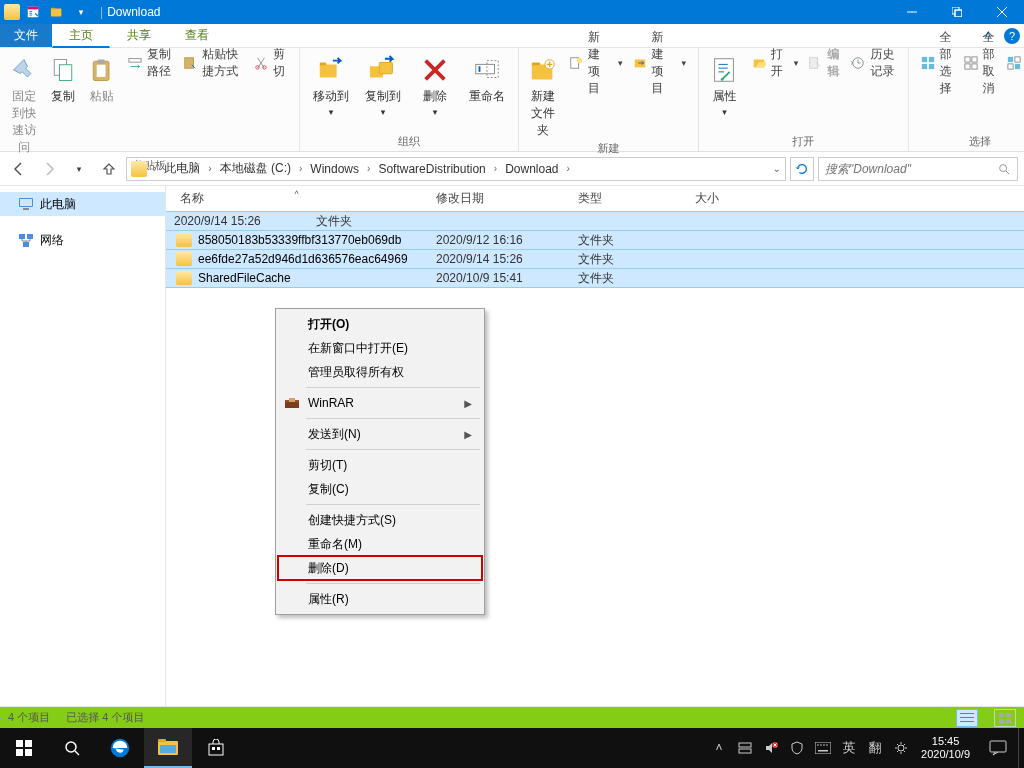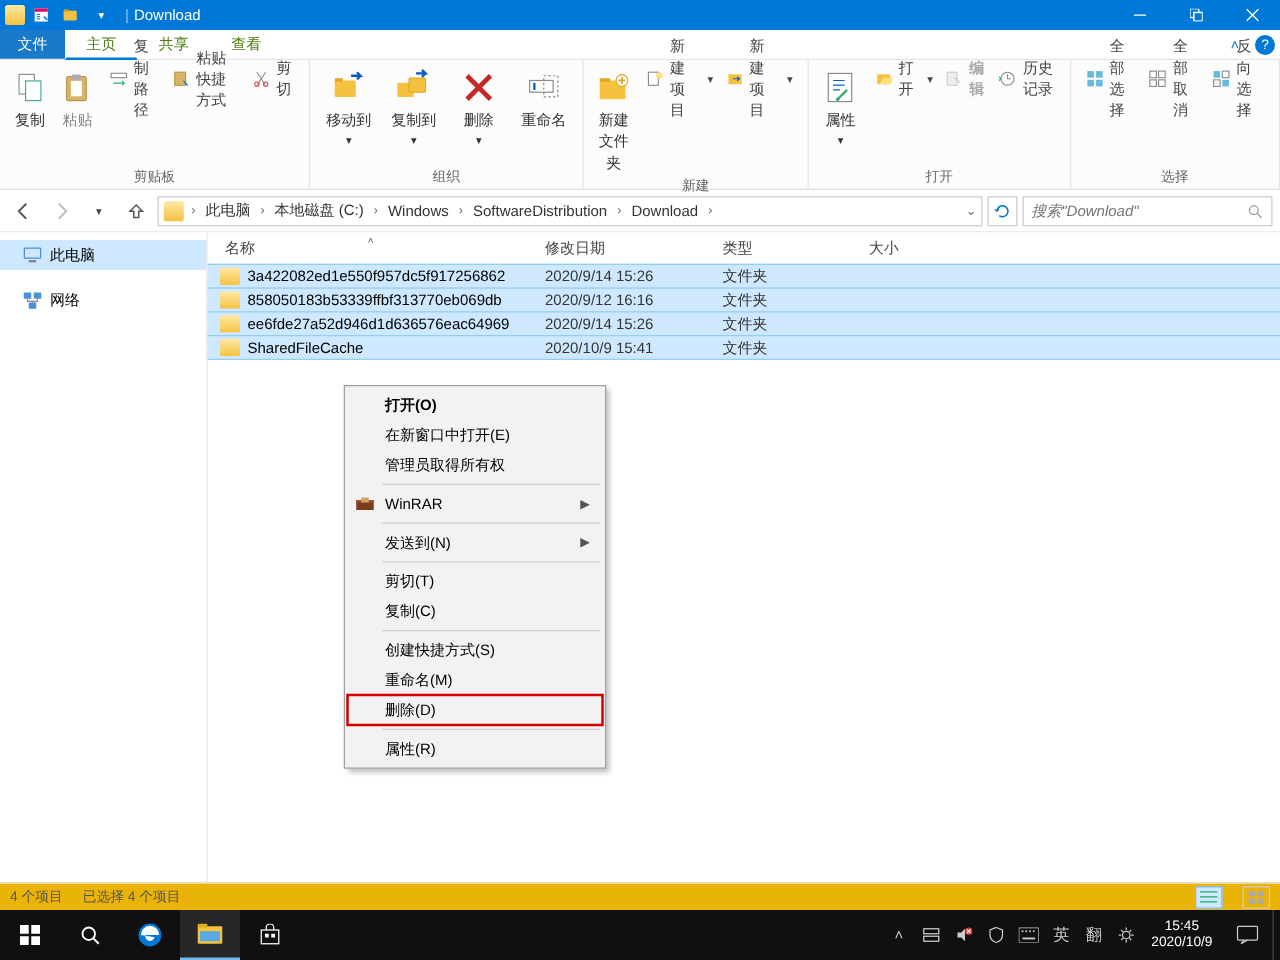--- a/index.html
+++ b/index.html
@@ -69,21 +69,21 @@
 .row .cell.type { width: 117px; color: #333; }
 .row .folder-icon { width: 16px; height: 14px; background: linear-gradient(#ffe9a6,#f5c240); border-radius: 2px; flex-shrink: 0; }
 
 .context-menu { position: absolute; left: 275px; top: 308px; width: 210px; background: #f2f2f2; border: 1px solid #a0a0a0; box-shadow: 3px 3px 4px rgba(0,0,0,0.25); font-size: 12px; padding: 3px 2px; }
 .context-menu .mi { height: 24px; display: flex; align-items: center; padding-left: 30px; position: relative; cursor: default; }
 .context-menu .mi .arrow { position: absolute; right: 10px; color: #555; font-size: 10px; }
 .context-menu .mi .mico { position: absolute; left: 6px; width: 16px; height: 16px; display: flex; align-items: center; justify-content: center; }
 .context-menu .sep { height: 1px; background: #d0d0d0; margin: 3px 2px 3px 28px; }
 .context-menu .mi.highlight { outline: 2px solid #d40000; outline-offset: -1px; }
 
-.statusbar { position: absolute; bottom: 40px; left: 0; right: 0; height: 22px; border-top: 1px solid #e5e5e5; background: #eab308; display: flex; align-items: center; font-size: 11px; color: #555; padding: 0 8px; gap: 16px; }
+.statusbar { position: absolute; bottom: 40px; left: 0; right: 0; height: 22px; border-top: 1px solid #e5e5e5; background: #84cc16; display: flex; align-items: center; font-size: 11px; color: #555; padding: 0 8px; gap: 16px; }
 .statusbar .spacer { flex: 1; }
 .statusbar .view-btn { width: 22px; height: 18px; border: 1px solid #ccc; display: flex; align-items: center; justify-content: center; }
 .statusbar .view-btn.active { background: #cde8ff; border-color: #7cb8e8; }
 
 .taskbar { position: absolute; bottom: 0; left: 0; right: 0; height: 40px; background: #101010; display: flex; align-items: center; color: #fff; font-size: 11px; }
 .taskbar .tbtn { width: 48px; height: 40px; display: flex; align-items: center; justify-content: center; cursor: default; }
 .taskbar .tbtn.active { background: #272727; border-bottom: 2px solid #76b9ed; }
 .taskbar .spacer { flex: 1; }
 .taskbar .tray { display: flex; align-items: center; gap: 10px; padding-right: 4px; }
 .taskbar .tray .ticon { width: 16px; height: 16px; display: flex; align-items: center; justify-content: center; color: #ccc; font-size: 12px; }
@@ -149,20 +149,29 @@
   <div class="spacer"></div>
   <div class="collapse-btn">˄</div>
   <div class="help-btn">
       <span class="circ">?</span>
     </div>
 </div>
 
 <div class="ribbon">
   <div class="group">
     <div class="body">
+      <div class="big-btn">
+        <span class="ico">
+            <svg width="28" height="28" viewBox="0 0 32 32">
+              <path d="M16 4 l4 8 l-2 2 l6 6 l-4 4 l-6-6 l-2 2 l-8-4z" fill="#bcd3e8" stroke="#6a9cc8"></path>
+            </svg>
+          </span>
+        <span style="white-space:pre-line;">固定到快
+速访问</span>
+      </div>
       <div class="big-btn enabled">
         <span class="ico">
             <svg width="28" height="28" viewBox="0 0 32 32">
               <rect x="6" y="4" width="14" height="18" fill="#fff" stroke="#888"></rect>
               <rect x="12" y="10" width="14" height="18" fill="#fff" stroke="#3a7"></rect>
             </svg>
           </span>
         <span>复制</span>
       </div>
       <div class="big-btn">
@@ -463,24 +472,20 @@
 
   <div class="content">
     <div class="columns-header">
       <div class="col name"><span class="sort">˄</span><span>名称</span></div>
       <div class="col date">修改日期</div>
       <div class="col type">类型</div>
       <div class="col size">大小</div>
     </div>
     <div class="rows" id="rows">
         <div class="row">
-          <div class="cell name">
-            <span class="folder-icon"></span>
-            <span>3a422082ed1e550f957dc5f917256862</span>
-          </div>
           <div class="cell date">2020/9/14 15:26</div>
           <div class="cell type">文件夹</div>
         </div>
         <div class="row">
           <div class="cell name">
             <span class="folder-icon"></span>
             <span>858050183b53339ffbf313770eb069db</span>
           </div>
           <div class="cell date">2020/9/12 16:16</div>
           <div class="cell type">文件夹</div>

